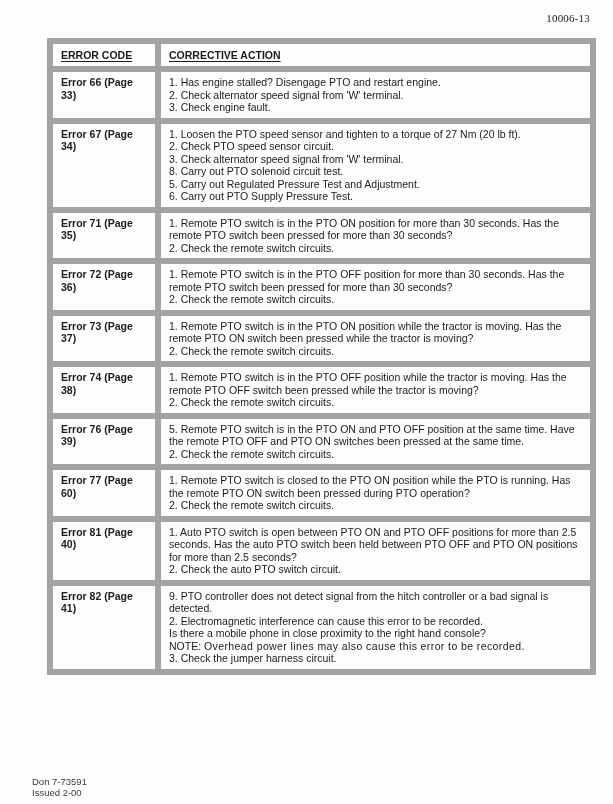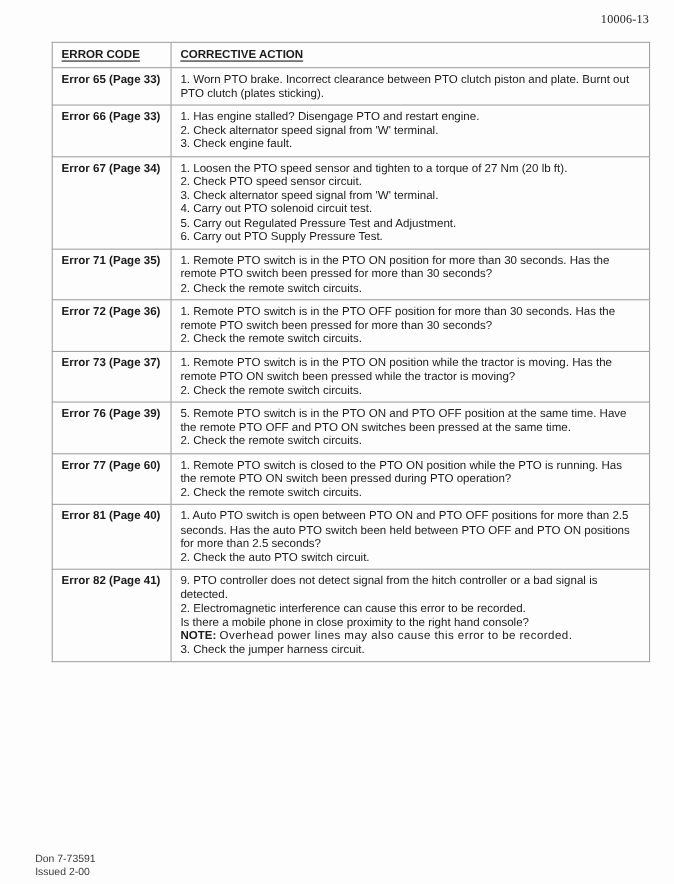--- a/index.html
+++ b/index.html
@@ -23,21 +23,21 @@
   table.error-table {
     position: absolute;
     left: 47px;
     top: 38px;
     width: 543px;
     border-collapse: collapse;
     table-layout: fixed;
   }
   table.error-table th,
   table.error-table td {
-    border: 1px solid #a3a3a3;
+    border: 6px solid #a3a3a3;
     vertical-align: top;
     text-align: left;
   }
   th.code-col { width: 108px; }
   th.action-col { width: 435px; }
   table.error-table th {
     font-size: 10.5px;
     font-weight: bold;
     padding: 5px 8px 5px 8px;
   }
@@ -50,21 +50,21 @@
     font-weight: bold;
     padding: 4px 6px 4px 8px;
     line-height: 12.5px;
   }
   td.action-cell {
     font-size: 10.5px;
     padding: 4px 8px 4px 8px;
     line-height: 12.5px;
   }
   .action-line { margin: 0; }
-  .note-label { font-weight: bold; }
+  .note-label { font-weight: normal; }
   .note-italic { letter-spacing: 0.4px; }
   .footer {
     position: absolute;
     left: 32px;
     right: 30px;
     top: 776px;
     display: flex;
     justify-content: space-between;
     font-size: 9.5px;
     color: #3a3a3a;
@@ -82,40 +82,34 @@
       <th class="code-col">
         <span>ERROR CODE</span>
       </th>
       <th class="action-col">
         <span>CORRECTIVE ACTION</span>
       </th>
     </tr>
   </thead>
   <tbody>
       <tr>
-        <td class="code-cell">Error 65 (Page 33)</td>
-        <td class="action-cell">
-          <div class="action-line">1. Worn PTO brake. Incorrect clearance between PTO clutch piston and plate. Burnt out PTO clutch (plates sticking).</div>
-        </td>
-      </tr>
-      <tr>
         <td class="code-cell">Error 66 (Page 33)</td>
         <td class="action-cell">
           <div class="action-line">1. Has engine stalled? Disengage PTO and restart engine.</div>
           <div class="action-line">2. Check alternator speed signal from 'W' terminal.</div>
           <div class="action-line">3. Check engine fault.</div>
         </td>
       </tr>
       <tr>
         <td class="code-cell">Error 67 (Page 34)</td>
         <td class="action-cell">
           <div class="action-line">1. Loosen the PTO speed sensor and tighten to a torque of 27 Nm (20 lb ft).</div>
           <div class="action-line">2. Check PTO speed sensor circuit.</div>
           <div class="action-line">3. Check alternator speed signal from 'W' terminal.</div>
-          <div class="action-line">4. Carry out PTO solenoid circuit test.</div>
+          <div class="action-line">8. Carry out PTO solenoid circuit test.</div>
           <div class="action-line">5. Carry out Regulated Pressure Test and Adjustment.</div>
           <div class="action-line">6. Carry out PTO Supply Pressure Test.</div>
         </td>
       </tr>
       <tr>
         <td class="code-cell">Error 71 (Page 35)</td>
         <td class="action-cell">
           <div class="action-line">1. Remote PTO switch is in the PTO ON position for more than 30 seconds. Has the remote PTO switch been pressed for more than 30 seconds?</div>
           <div class="action-line">2. Check the remote switch circuits.</div>
         </td>
@@ -124,20 +118,27 @@
         <td class="code-cell">Error 72 (Page 36)</td>
         <td class="action-cell">
           <div class="action-line">1. Remote PTO switch is in the PTO OFF position for more than 30 seconds. Has the remote PTO switch been pressed for more than 30 seconds?</div>
           <div class="action-line">2. Check the remote switch circuits.</div>
         </td>
       </tr>
       <tr>
         <td class="code-cell">Error 73 (Page 37)</td>
         <td class="action-cell">
           <div class="action-line">1. Remote PTO switch is in the PTO ON position while the tractor is moving. Has the remote PTO ON switch been pressed while the tractor is moving?</div>
+          <div class="action-line">2. Check the remote switch circuits.</div>
+        </td>
+      </tr>
+      <tr>
+        <td class="code-cell">Error 74 (Page 38)</td>
+        <td class="action-cell">
+          <div class="action-line">1. Remote PTO switch is in the PTO OFF position while the tractor is moving. Has the remote PTO OFF switch been pressed while the tractor is moving?</div>
           <div class="action-line">2. Check the remote switch circuits.</div>
         </td>
       </tr>
       <tr>
         <td class="code-cell">Error 76 (Page 39)</td>
         <td class="action-cell">
           <div class="action-line">5. Remote PTO switch is in the PTO ON and PTO OFF position at the same time. Have the remote PTO OFF and PTO ON switches been pressed at the same time.</div>
           <div class="action-line">2. Check the remote switch circuits.</div>
         </td>
       </tr>

